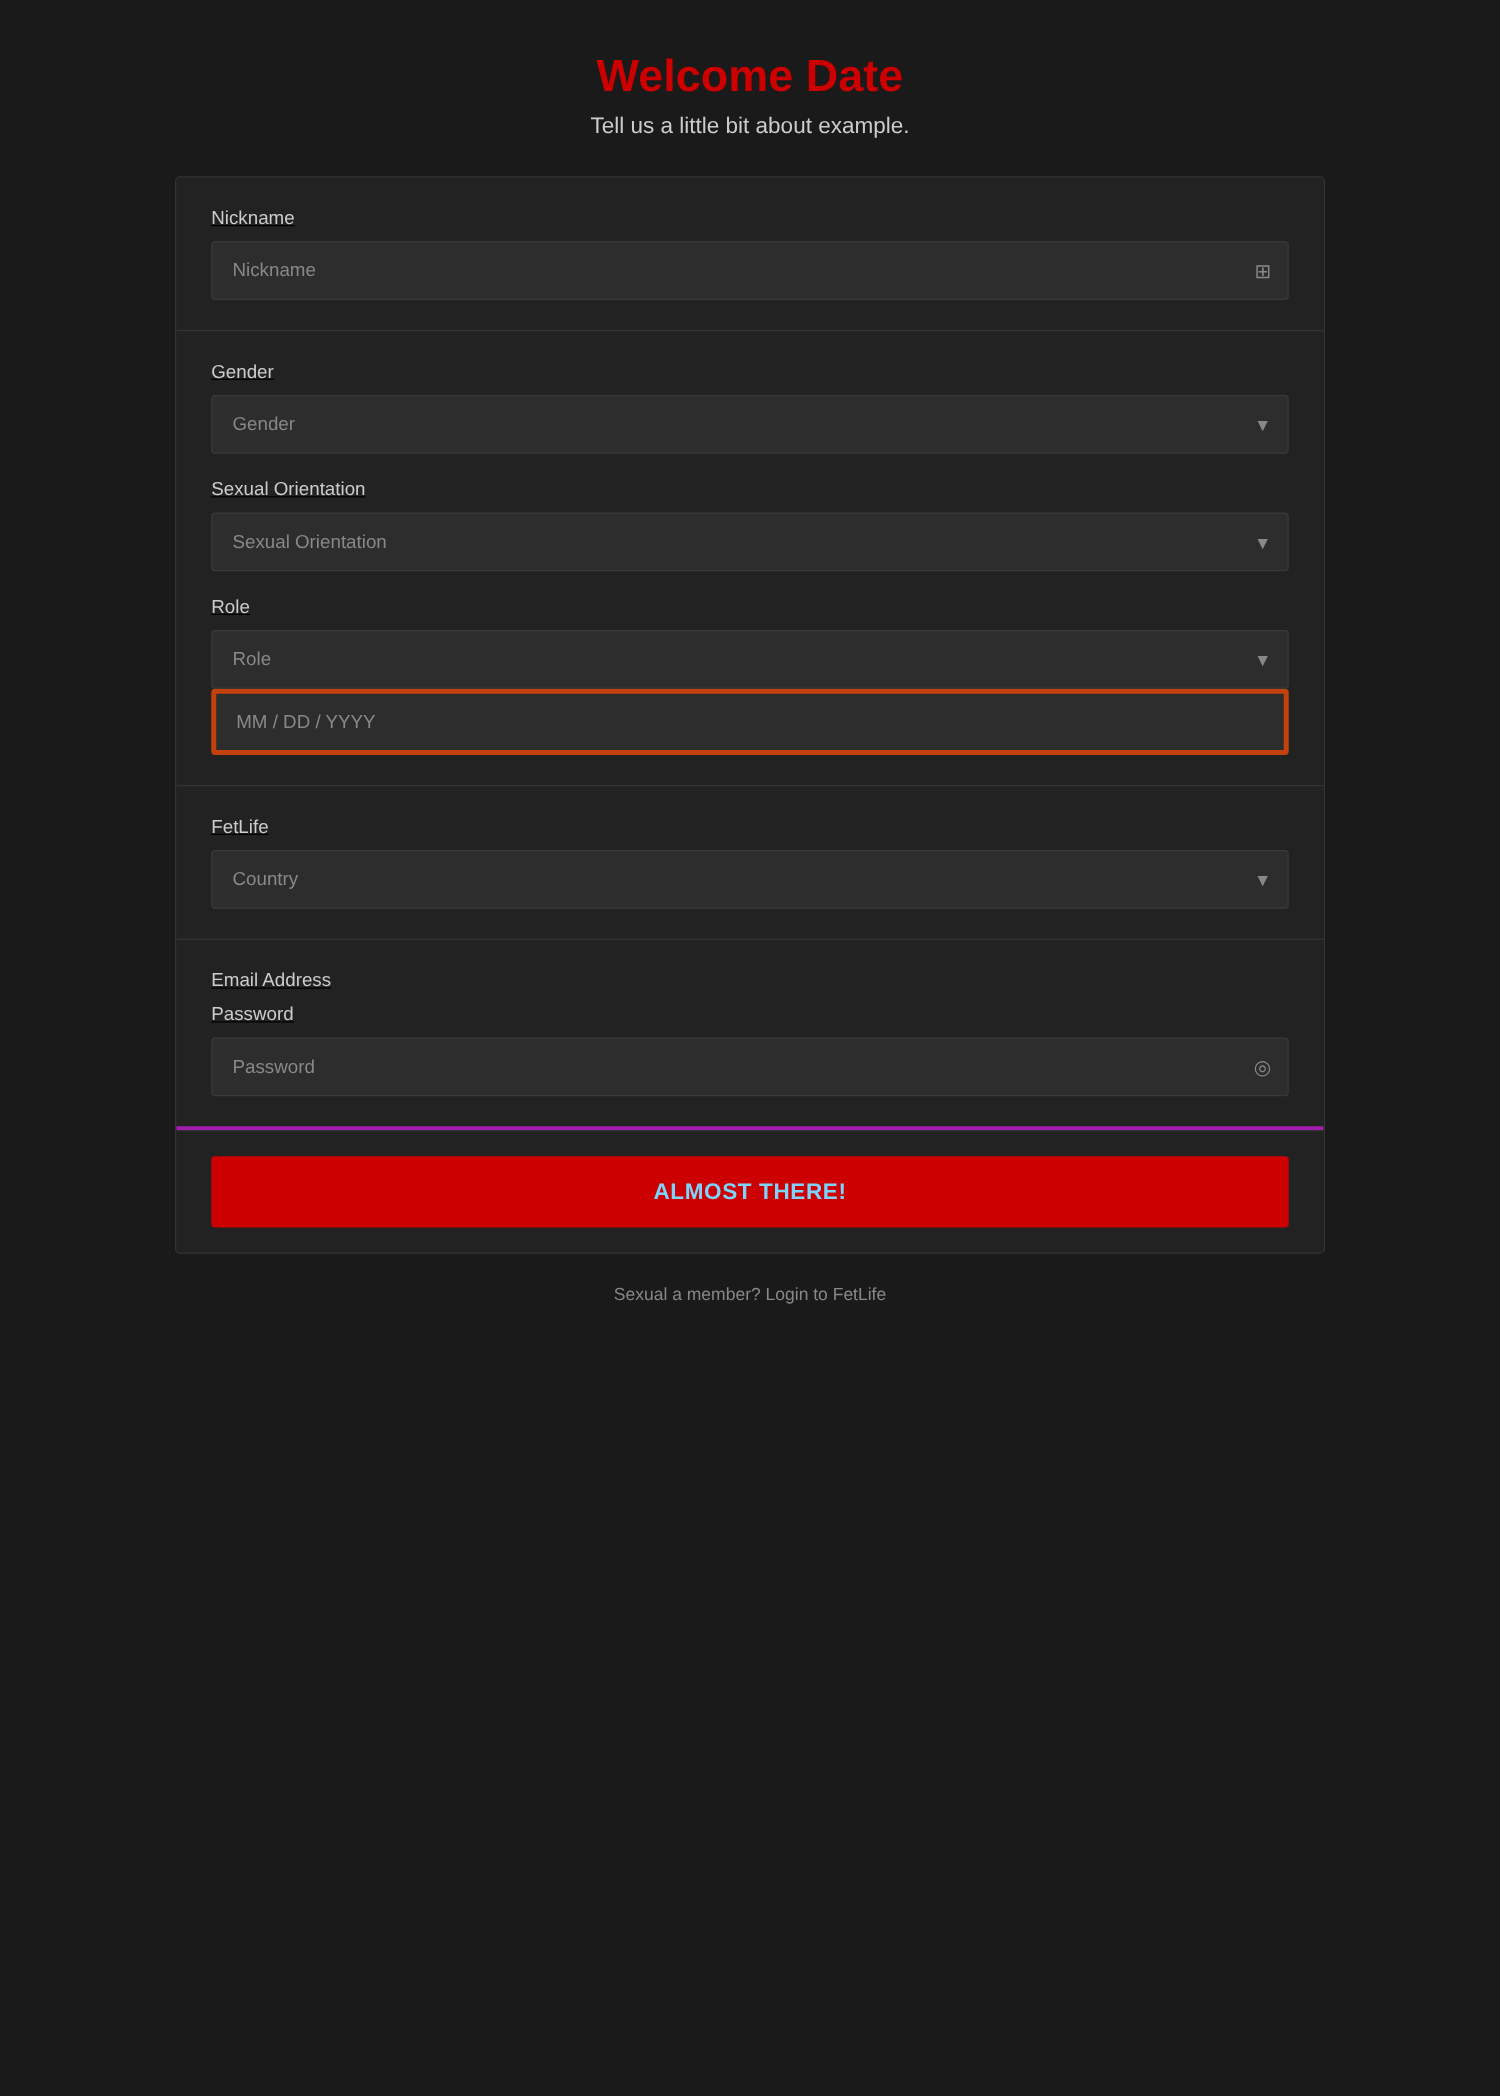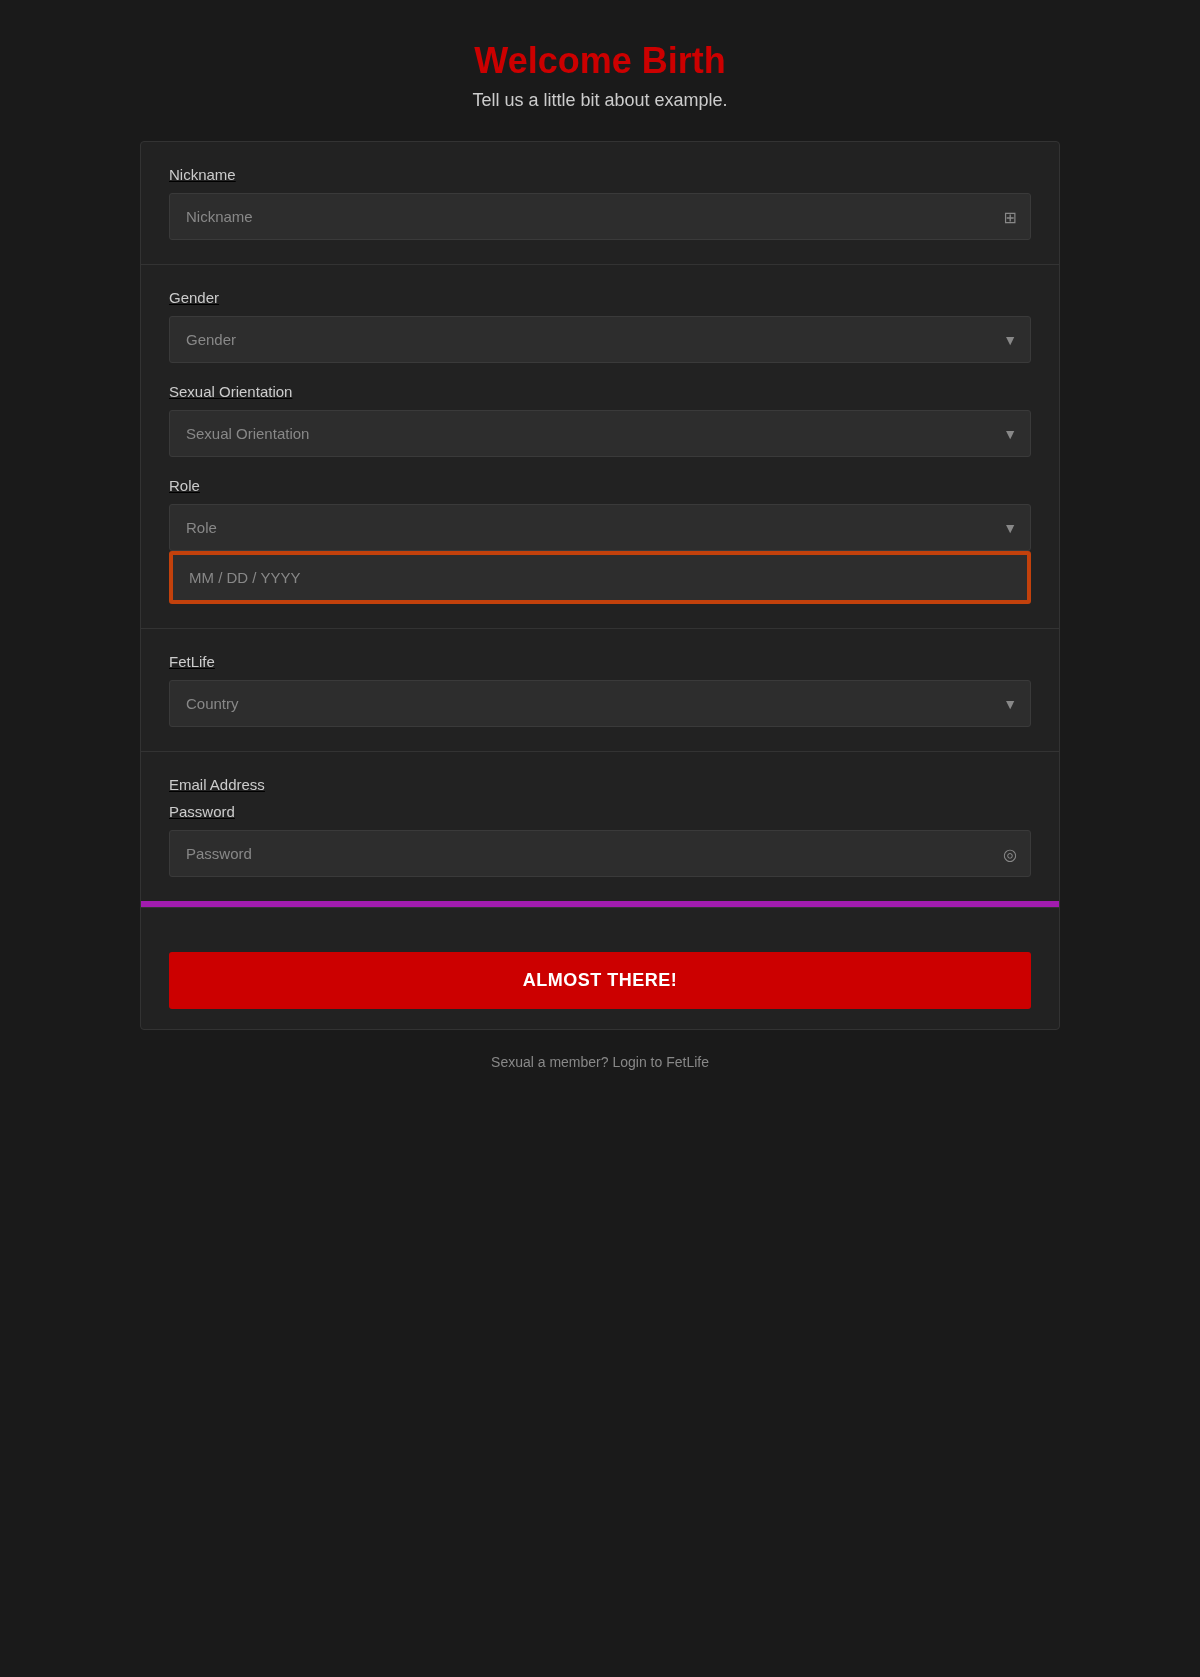--- a/index.html
+++ b/index.html
@@ -135,30 +135,29 @@
     }
 
     .submit-section {
       padding: 20px 28px;
       border-top: 1px solid #333333;
     }
 
     .submit-button {
       width: 100%;
       background-color: #cc0000;
-      color: #ffffff;
+      color: #7dd3fc;
       border: none;
       border-radius: 3px;
       font-size: 18px;
       font-weight: bold;
       padding: 18px;
       cursor: pointer;
       text-transform: uppercase;
       letter-spacing: 0.5px;
-      margin-top: 24px;
     }
 
     .footer-link {
       margin-top: 24px;
       text-align: center;
       color: #888888;
       font-size: 14px;
     }
 
     .nickname-section {
@@ -171,30 +170,30 @@
       border-bottom: 1px solid #333333;
     }
 
     .location-section {
       padding: 24px 28px;
       border-bottom: 1px solid #333333;
     }
 
     .email-password-section {
       padding: 24px 28px;
-      border-bottom: 6px solid #a21caf;
+      border-bottom: 3px solid #a21caf;
     }
   </style>
 </head>
 <body>
 
 <div class="page-container">
 
   <div class="header">
-    <h1 class="header-title">Welcome Birth</h1>
+    <h1 class="header-title">Welcome Date</h1>
     <p class="header-subtitle">Tell us a little bit about example.</p>
   </div>
 
   <div class="form-container">
 
     <div class="nickname-section">
       <label class="field-label">Nickname</label>
       <div class="input-wrapper">
         <input type="text" class="text-input" placeholder="Nickname" style="">
         <span class="input-icon">⊞</span>

